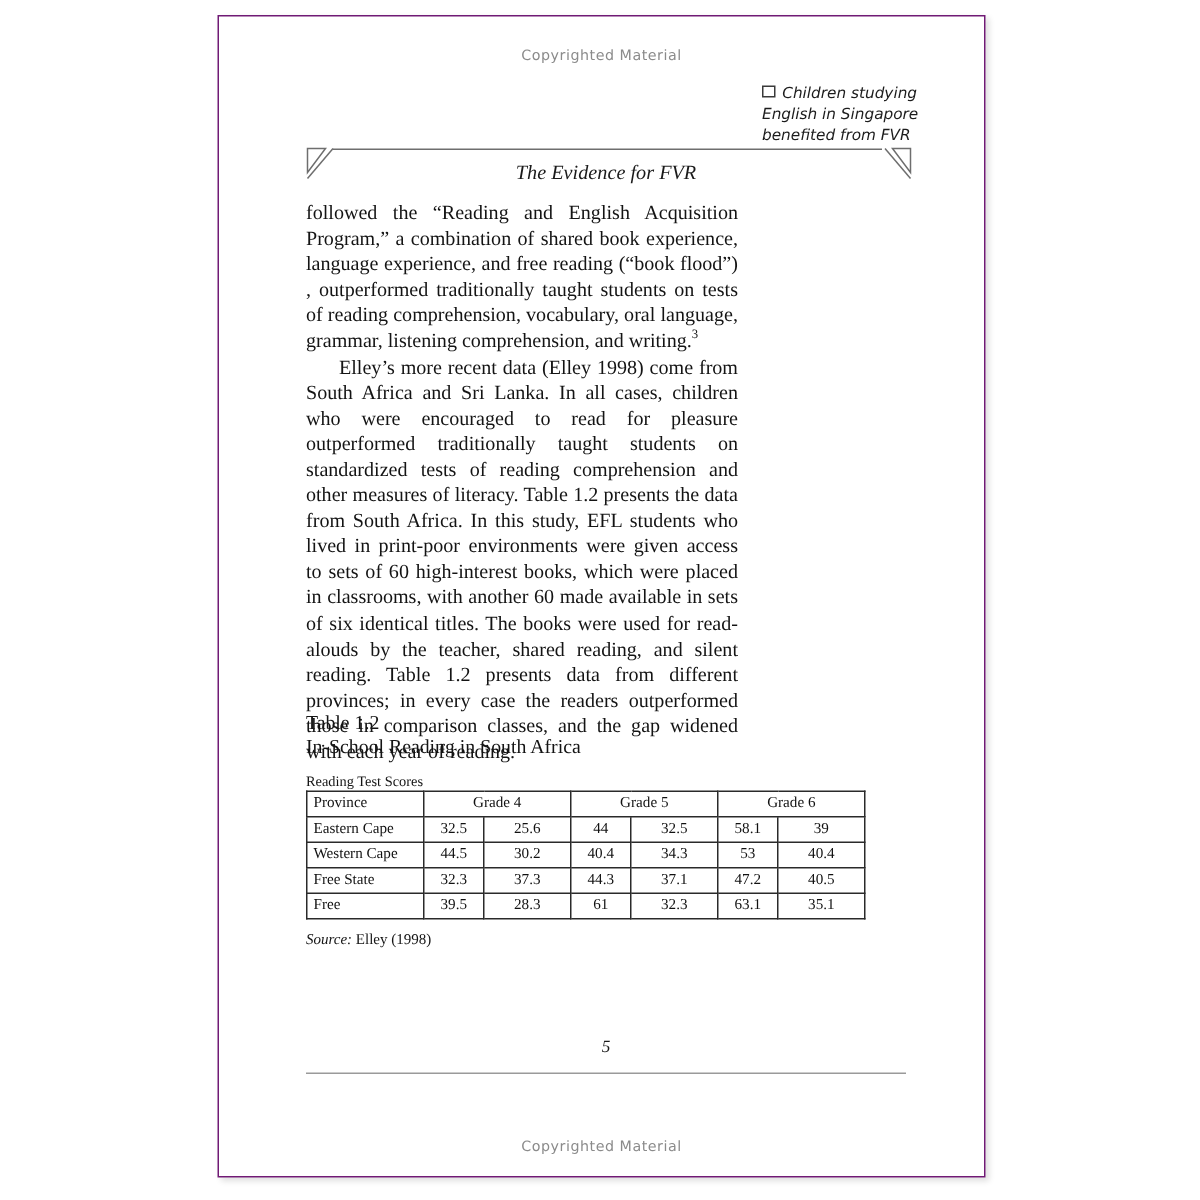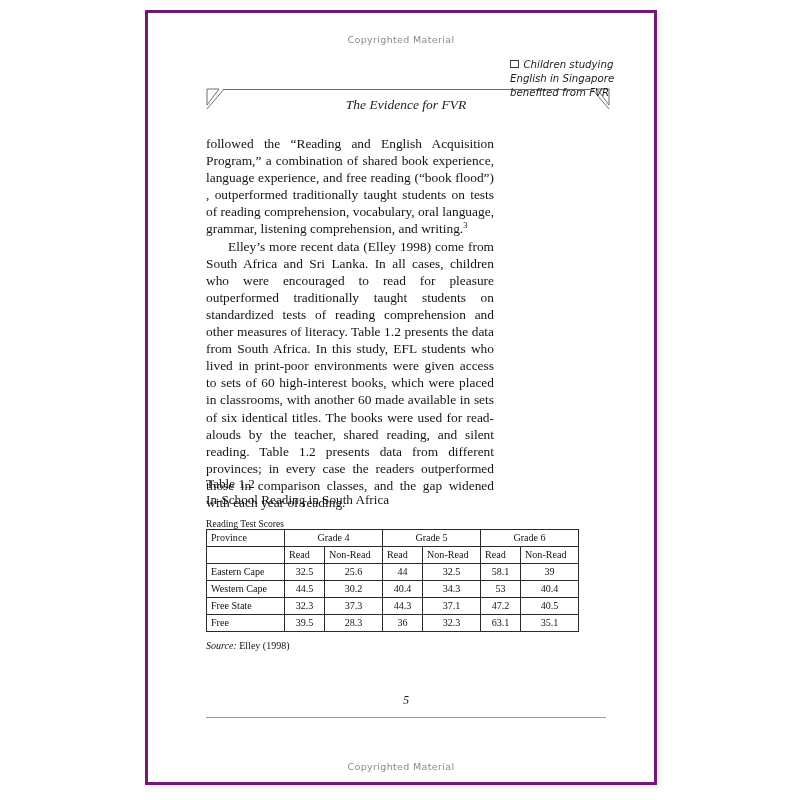--- a/index.html
+++ b/index.html
@@ -14,21 +14,21 @@
     overflow: hidden;
   }
 
   #page-sheet {
     position: absolute;
     left: 145px;
     top: 10px;
     width: 512px;
     height: 775px;
     background: #ffffff;
-    border: 3px solid #701a75;
+    border: 1px solid #701a75;
     box-shadow: 2px 2px 4px rgba(0,0,0,0.13);
     box-sizing: border-box;
   }
 
   
   .copyright-mark {
     position: absolute;
     left: 0;
     width: 100%;
     text-align: center;
@@ -37,21 +37,21 @@
     letter-spacing: 0.35px;
     color: #8b8b8b;
   }
   #copyright-top { top: 21px; }
   #copyright-bottom { top: 748px; }
 
   
   #running-head {
     position: absolute;
     left: 58px;
-    top: 68px;
+    top: 80px;
     width: 400px;
     height: 36px;
   }
   #running-head-rule {
     position: absolute;
     left: 18px;
     top: 8px;
     width: 366px;
     height: 1px;
     background: #6e6e6e;
@@ -262,29 +262,20 @@
           <col class="c-read">
             <col class="c-nonread">
         </colgroup>
         <thead>
           <tr>
             <th class="corner-blank">Province</th>
             <th class="grade-head" colspan="2">Grade 4</th>
             <th class="grade-head" colspan="2">Grade 5</th>
             <th class="grade-head" colspan="2">Grade 6</th>
           </tr>
-          <tr>
-            <th class="corner-blank"></th>
-            <th class="sub-head">Read</th>
-            <th class="sub-head">Non-Read</th>
-            <th class="sub-head">Read</th>
-            <th class="sub-head">Non-Read</th>
-            <th class="sub-head">Read</th>
-            <th class="sub-head">Non-Read</th>
-          </tr>
         </thead>
         <tbody>
           <tr>
             <td class="rowlabel-cell">Eastern Cape</td>
             <td class="data-cell">32.5</td>
             <td class="data-cell">25.6</td>
             <td class="data-cell">44</td>
             <td class="data-cell">32.5</td>
             <td class="data-cell">58.1</td>
             <td class="data-cell">39</td>
@@ -304,21 +295,21 @@
             <td class="data-cell">37.3</td>
             <td class="data-cell">44.3</td>
             <td class="data-cell">37.1</td>
             <td class="data-cell">47.2</td>
             <td class="data-cell">40.5</td>
           </tr>
           <tr>
             <td class="rowlabel-cell">Free</td>
             <td class="data-cell">39.5</td>
             <td class="data-cell">28.3</td>
-            <td class="data-cell">36</td>
+            <td class="data-cell">61</td>
             <td class="data-cell">32.3</td>
             <td class="data-cell">63.1</td>
             <td class="data-cell">35.1</td>
           </tr>
         </tbody>
       </table>
     </div>
 
     <div id="table-source">
       <span class="src-label">Source:</span>

